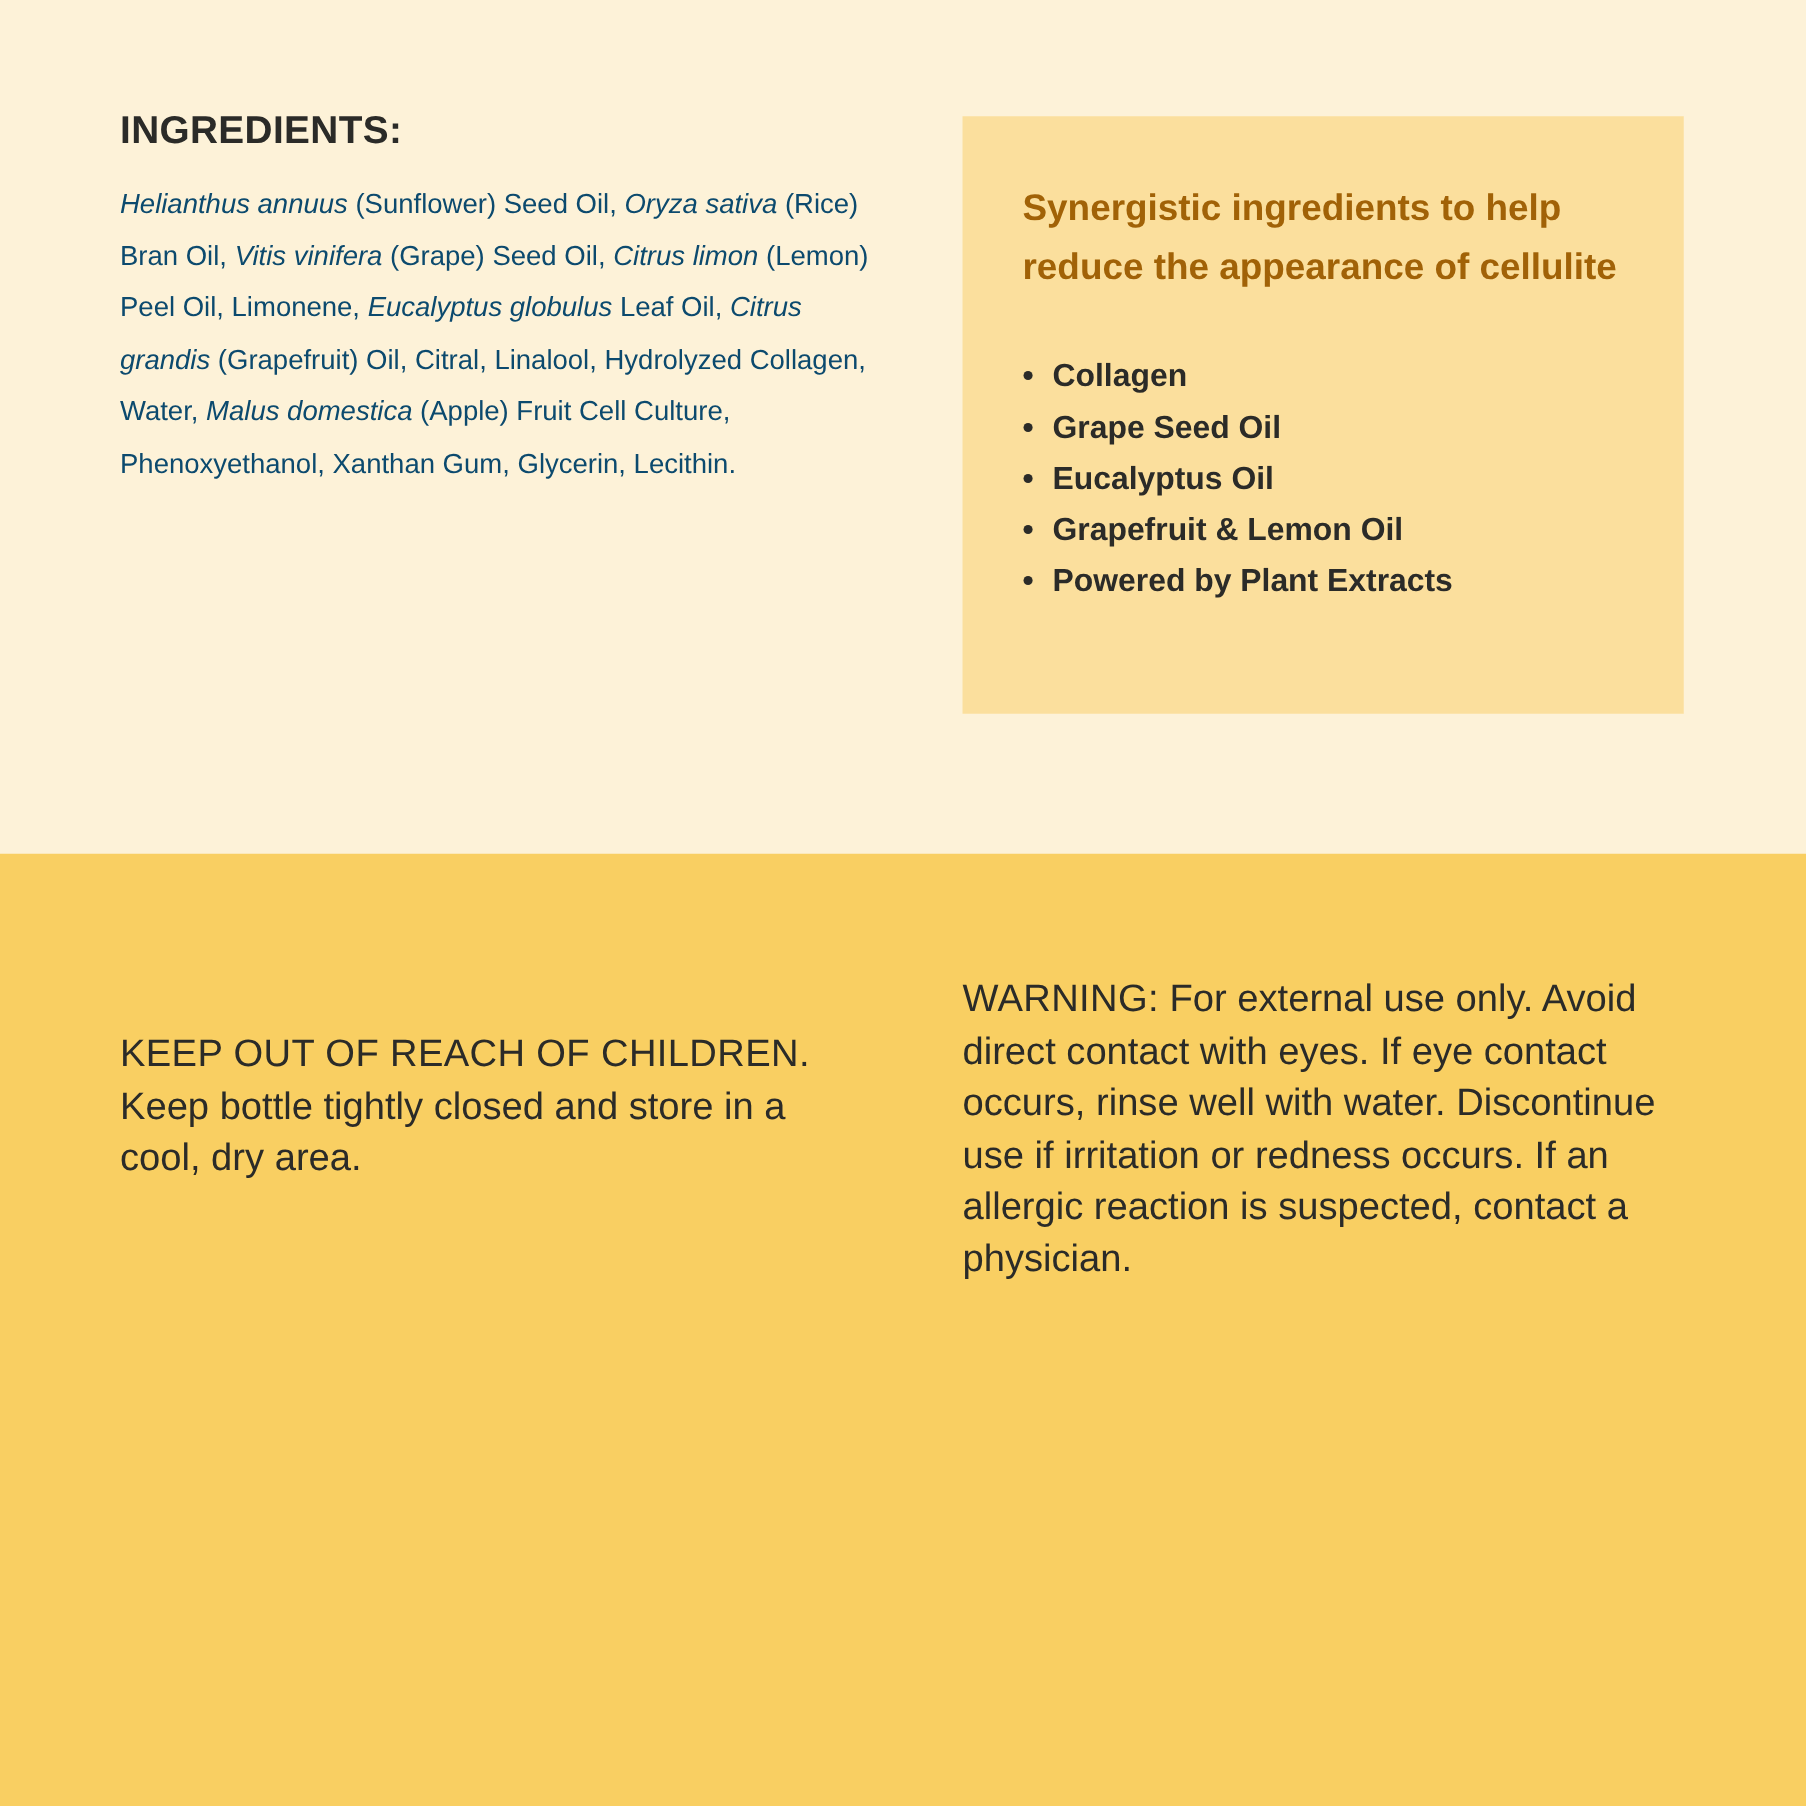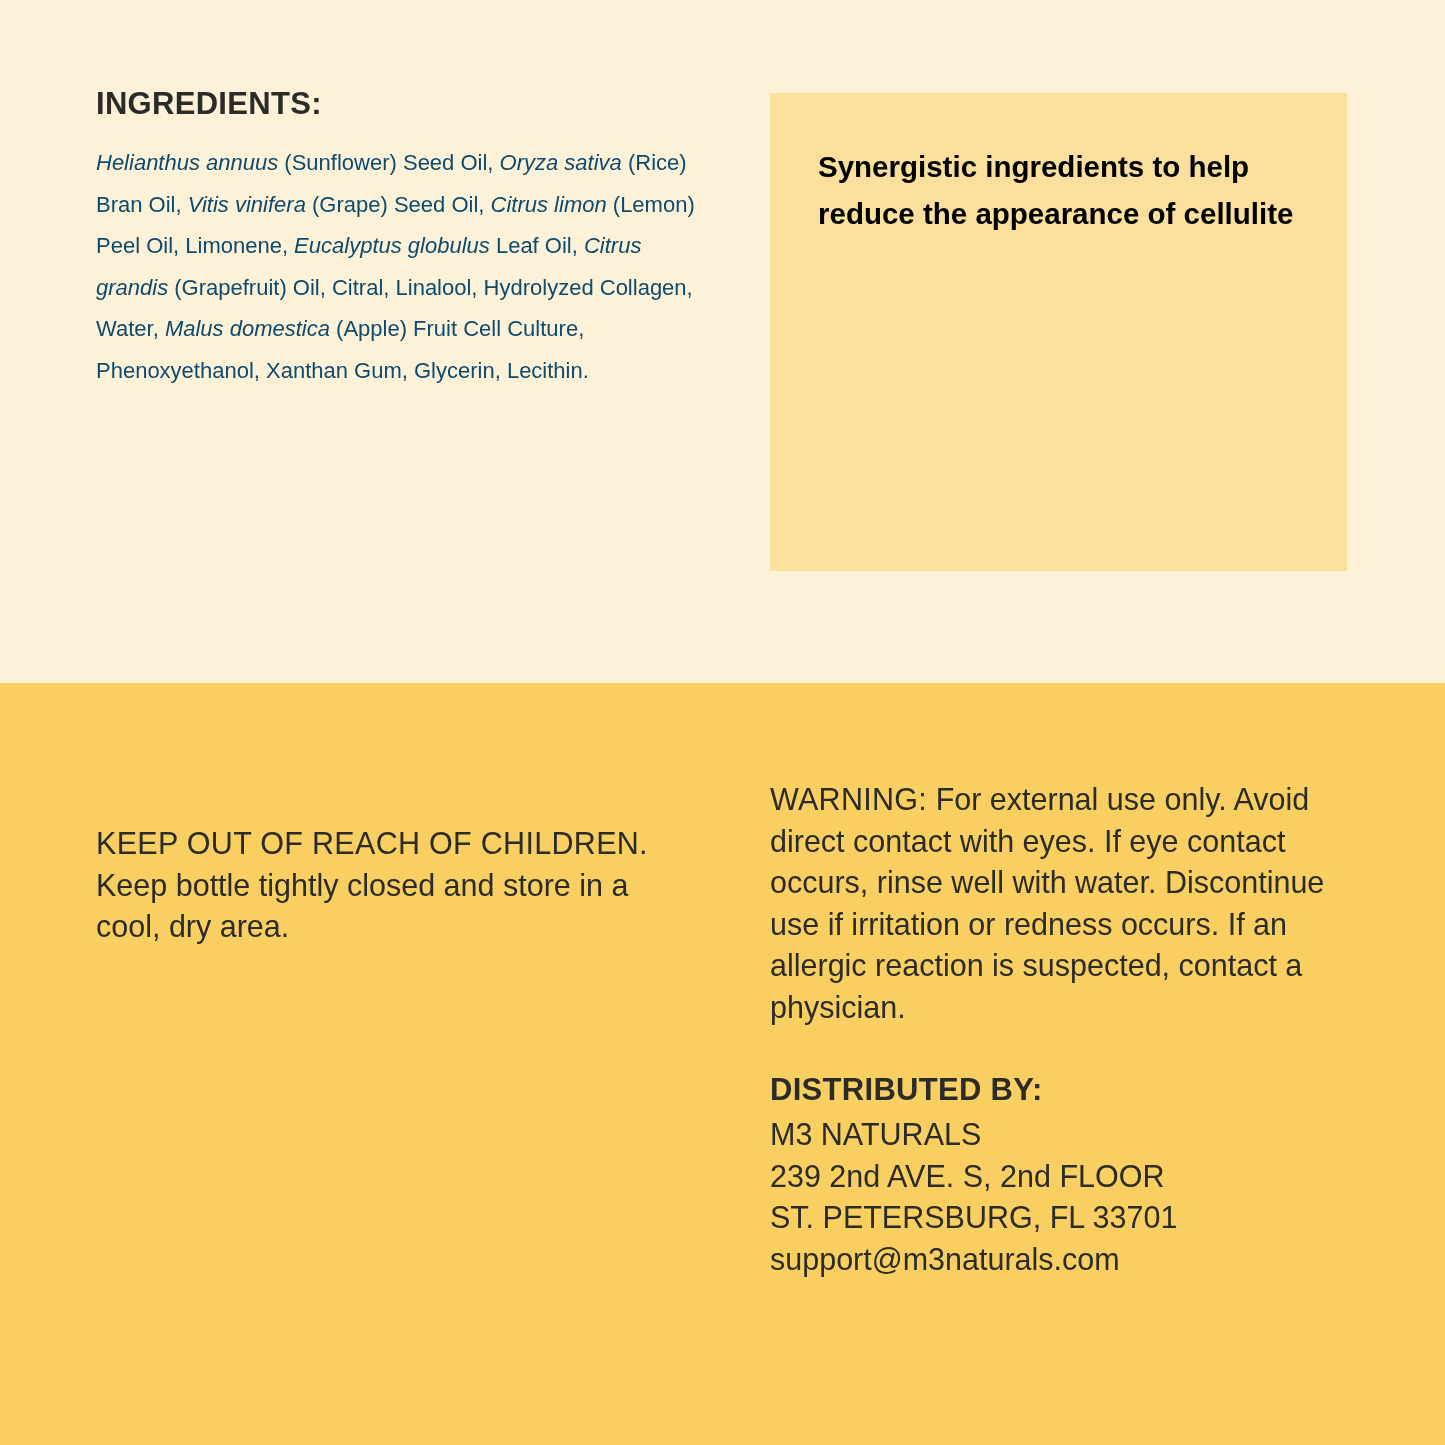--- a/index.html
+++ b/index.html
@@ -62,21 +62,21 @@
     width: 577px;
     height: 478px;
     background: #fbdf9d;
     box-sizing: border-box;
     padding: 50px 48px 0 48px;
   }
   .callout-title {
     font-size: 29.5px;
     line-height: 47px;
     font-weight: bold;
-    color: #000000;
+    color: #a16207;
     margin: 0;
   }
   .callout-list {
     list-style: none;
     margin: 44px 0 0 0;
     padding: 0;
   }
   .callout-list li {
     font-size: 25.5px;
     font-weight: bold;
@@ -140,44 +140,42 @@
 
   <div class="top-panel">
 
     <div class="ingredients-block">
       <div class="section-heading">INGREDIENTS:</div>
       <div class="ingredients-body" id="ingredients-body"><i>Helianthus annuus</i><span> (Sunflower) Seed Oil, </span><i>Oryza sativa</i><span> (Rice) Bran Oil, </span><i>Vitis vinifera</i><span> (Grape) Seed Oil, </span><i>Citrus limon</i><span> (Lemon) Peel Oil, Limonene, </span><i>Eucalyptus globulus</i><span> Leaf Oil, </span><i>Citrus grandis</i><span> (Grapefruit) Oil, Citral, Linalool, Hydrolyzed Collagen, Water, </span><i>Malus domestica</i><span> (Apple) Fruit Cell Culture, Phenoxyethanol, Xanthan Gum, Glycerin, Lecithin.</span></div>
     </div>
 
     <div class="callout">
       <div class="callout-title">Synergistic ingredients to help reduce the appearance of cellulite</div>
+      <ul class="callout-list" id="callout-list">
+          <li>Collagen</li>
+          <li>Grape Seed Oil</li>
+          <li>Eucalyptus Oil</li>
+          <li>Grapefruit &amp; Lemon Oil</li>
+          <li>Powered by Plant Extracts</li>
+        </ul>
     </div>
 
   </div>
 
   <div class="bottom-panel">
 
     <div class="col-left">
 
       <div class="body-text spacer-block">
         <span class="inline-heading">KEEP OUT OF REACH OF CHILDREN.</span><span> Keep bottle tightly closed and store in a cool, dry area.</span>
       </div>
     </div>
 
     <div class="col-right">
       <div class="body-text">
         <span class="inline-heading">WARNING:</span><span> For external use only. Avoid direct contact with eyes. If eye contact occurs, rinse well with water. Discontinue use if irritation or redness occurs. If an allergic reaction is suspected, contact a physician.</span>
       </div>
 
-      <div class="spacer-block">
-        <div class="section-heading">DISTRIBUTED BY:</div>
-        <div class="distributed-lines" id="distributed-lines">
-            <div>M3 NATURALS</div>
-            <div>239 2nd AVE. S, 2nd FLOOR</div>
-            <div>ST. PETERSBURG, FL 33701</div>
-            <div>support@m3naturals.com</div>
-          </div>
-      </div>
     </div>
 
   </div>
 
 </div>
 
 </body></html>

